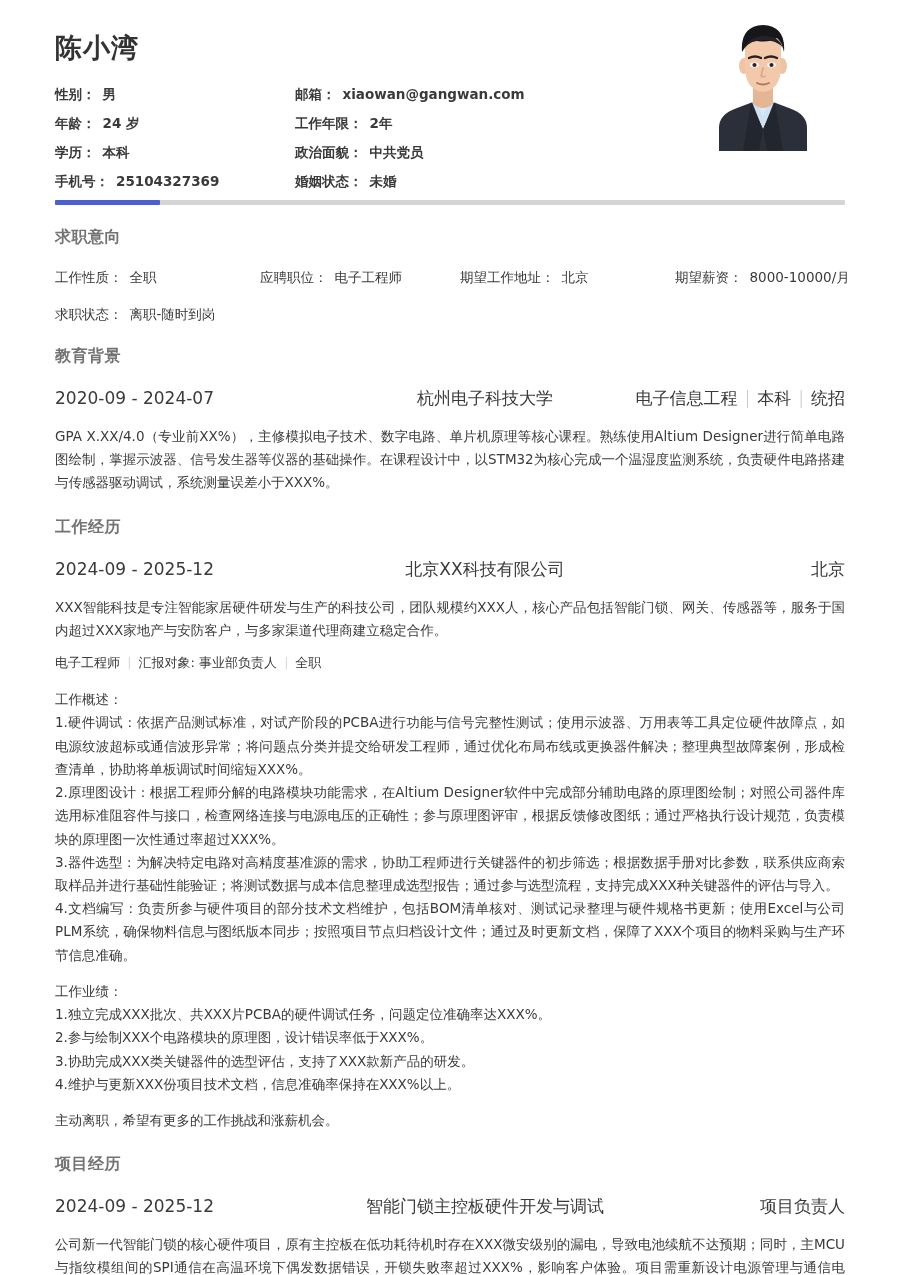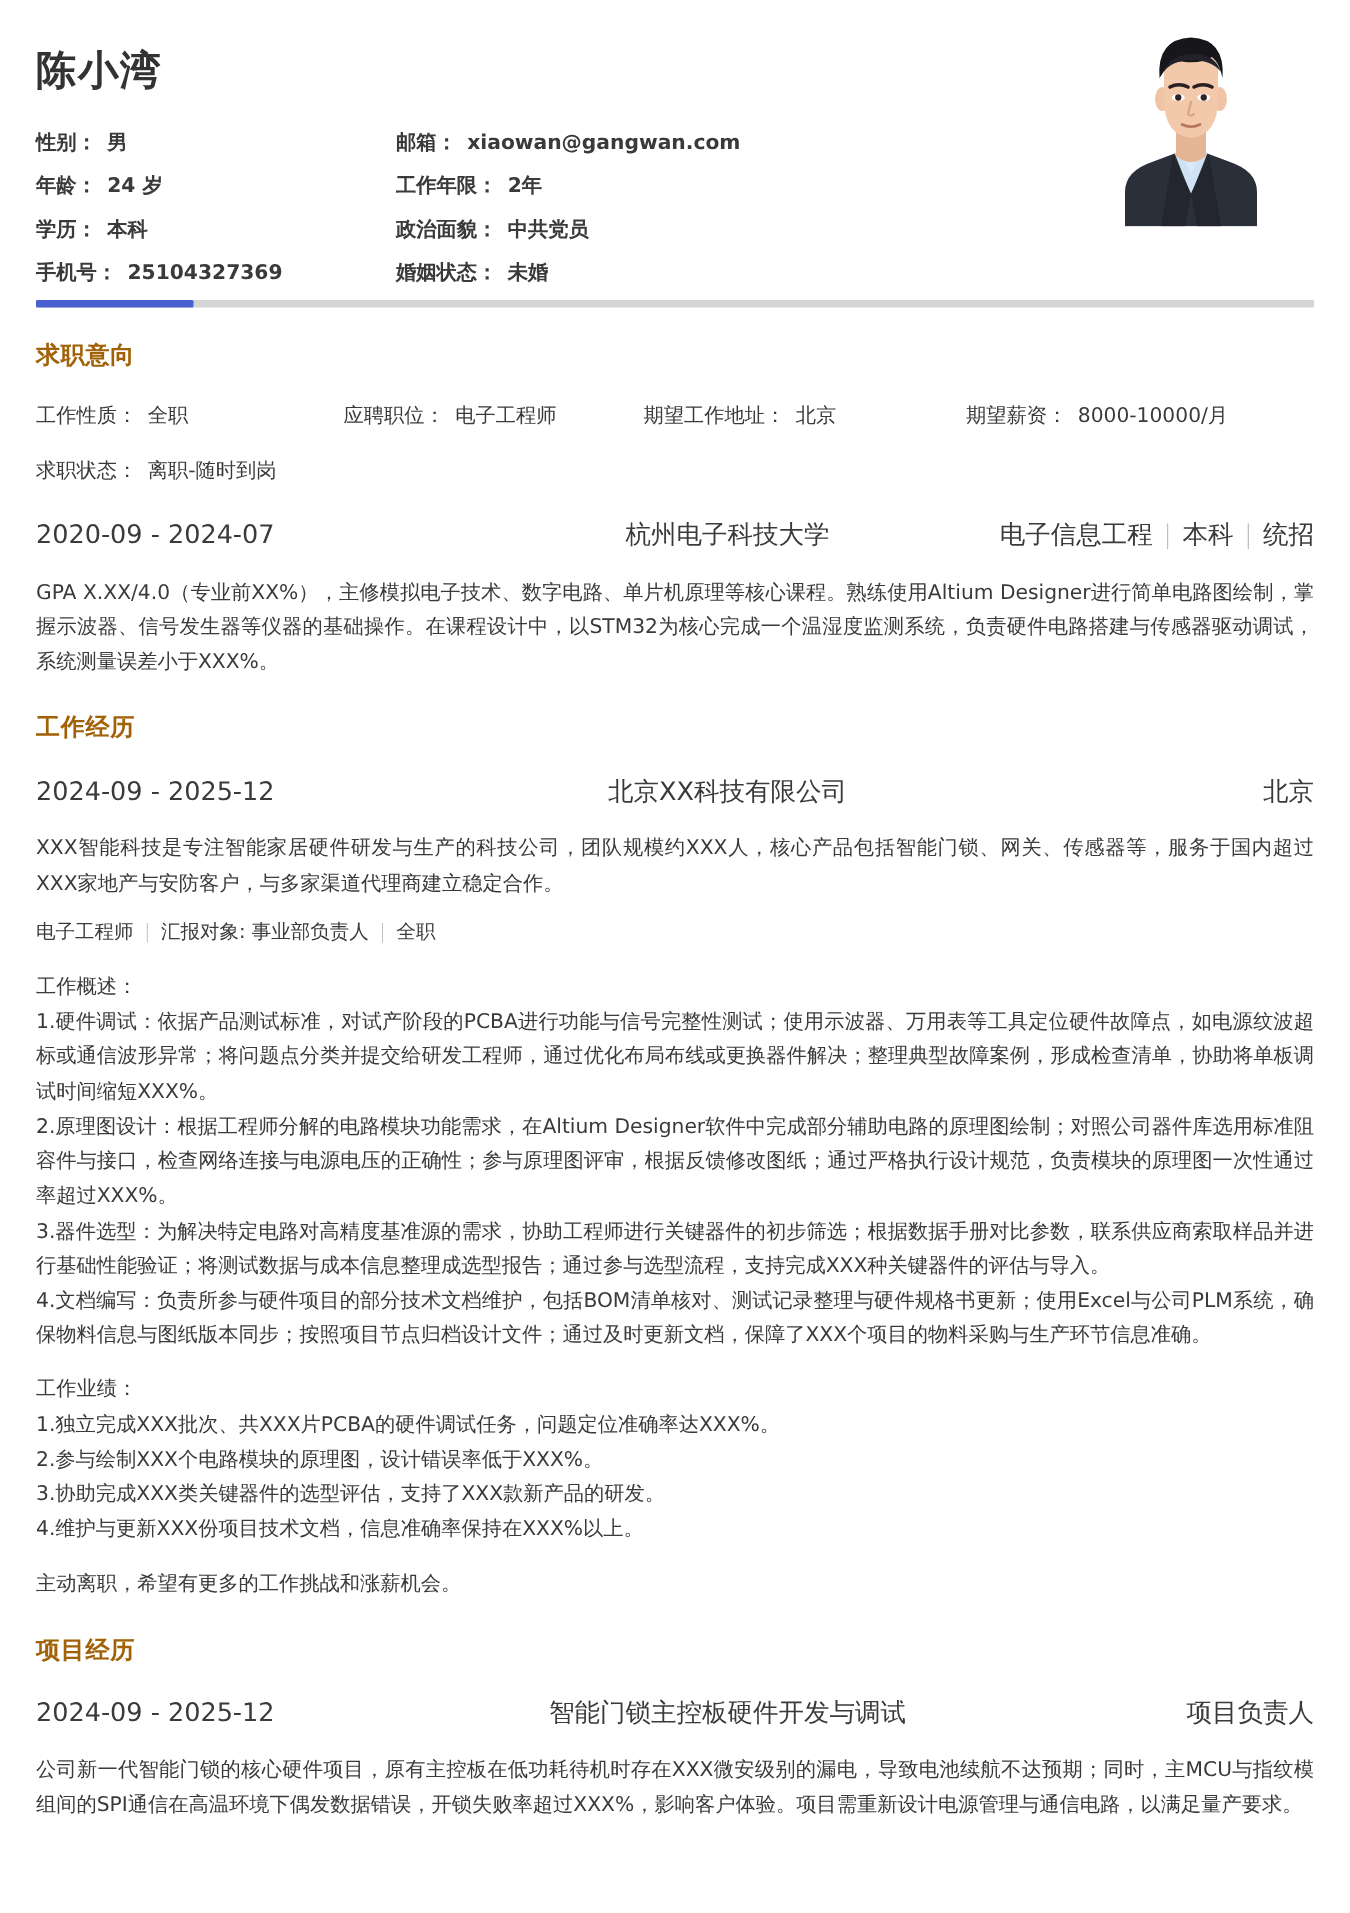--- a/index.html
+++ b/index.html
@@ -12,21 +12,21 @@
     height: 1275px;
     overflow: hidden;
     font-family: "DejaVu Sans", "Liberation Sans", sans-serif;
     color: #333333;
     -webkit-font-smoothing: antialiased;
   }
   .page {
     position: relative;
     width: 900px;
     height: 1275px;
-    padding: 0 24px;
+    padding: 0 55px;
     background: #ffffff;
   }
 
   
   .header {
     position: relative;
     padding-top: 32px;
     height: 178px;
   }
   .name {
@@ -93,21 +93,21 @@
     width: 105px; height: 5px;
     background: #4a5fd0;
     border-radius: 1px;
   }
 
   
   .section { margin-top: 22px; }
   .section-title {
     font-size: 16px;
     font-weight: bold;
-    color: #a16207;
+    color: #737373;
     letter-spacing: 0.5px;
     margin: 0 0 22px 0;
     line-height: 1.2;
   }
 
   
   .intent-row {
     display: flex;
     font-size: 13.5px;
     color: #3a3a3a;
@@ -280,20 +280,21 @@
 
     <div class="intent-row">
       <div class="intent-item p1">
         <span class="lbl">求职状态：</span>
         <span class="val">离职-随时到岗</span>
       </div>
     </div>
   </div>
 
   <div class="section">
+    <h2 class="section-title">教育背景</h2>
 
     <div class="meta-line">
       <div class="meta-left">2020-09 - 2024-07</div>
       <div class="meta-center">杭州电子科技大学</div>
       <div class="meta-right"><span>电子信息工程</span><span class="meta-sep">|</span><span>本科</span><span class="meta-sep">|</span><span>统招</span></div>
     </div>
 
     <p class="para">GPA X.XX/4.0（专业前XX%），主修模拟电子技术、数字电路、单片机原理等核心课程。熟练使用Altium Designer进行简单电路图绘制，掌握示波器、信号发生器等仪器的基础操作。在课程设计中，以STM32为核心完成一个温湿度监测系统，负责硬件电路搭建与传感器驱动调试，系统测量误差小于XXX%。</p>
   </div>
 

